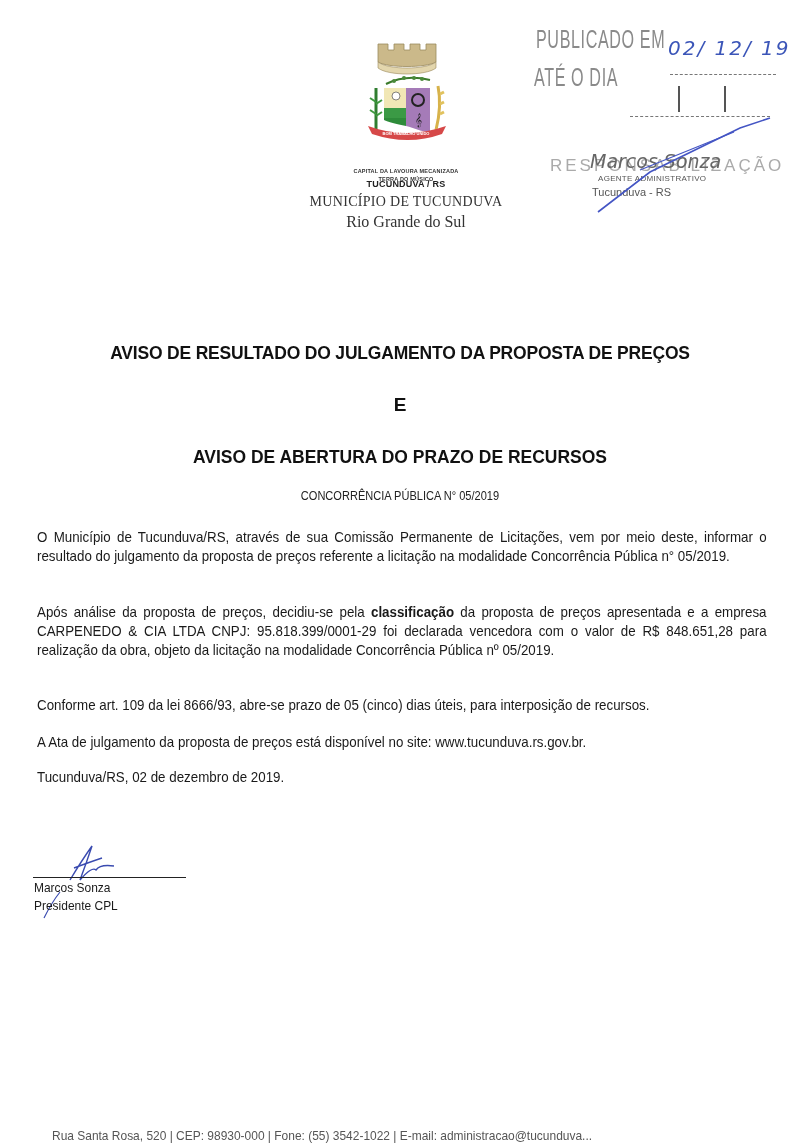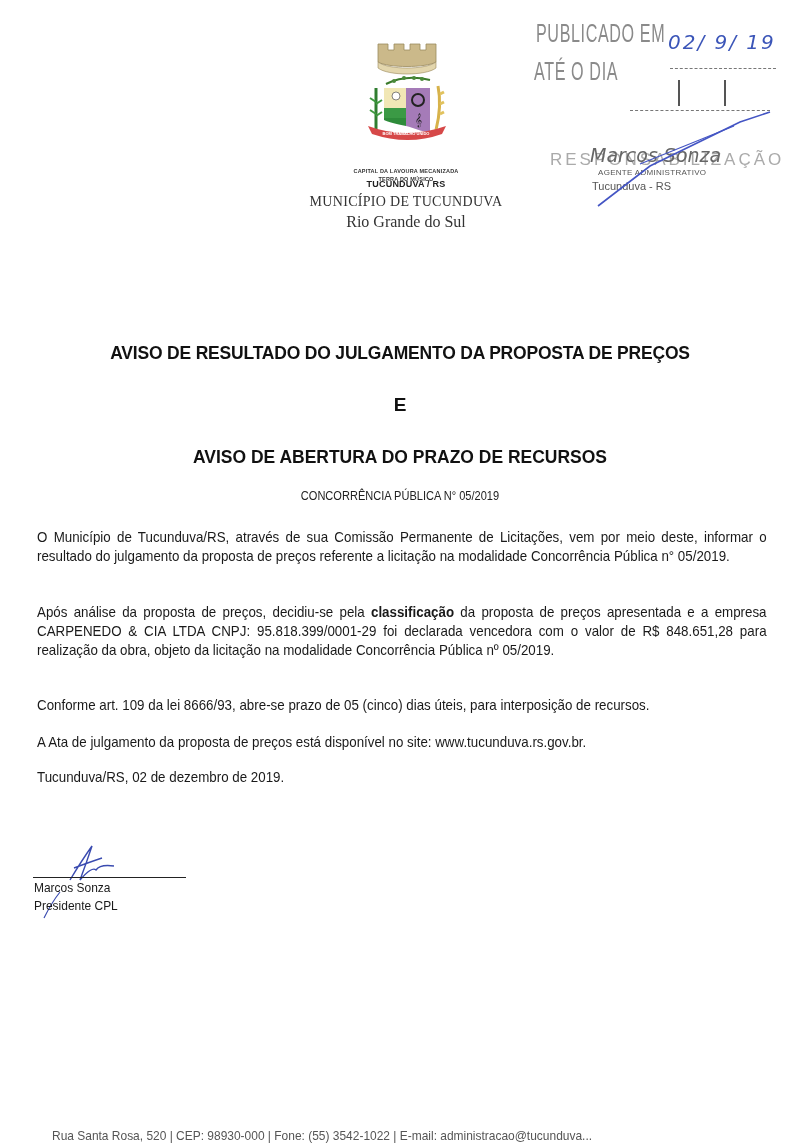--- a/index.html
+++ b/index.html
@@ -11,21 +11,21 @@
       font-family: "Liberation Sans", sans-serif; font-weight: bold; font-size: 9px; color: #222; letter-spacing: 0.2px; margin-top: 23px; }
     .mun-sub1 { position: absolute; left: 300px; top: 168px; width: 212px; text-align: center;
       font-weight: bold; font-size: 5.5px; color: #333; letter-spacing: 0.2px; }
     .mun-sub2 { position: absolute; left: 300px; top: 176px; width: 212px; text-align: center;
       font-weight: bold; font-size: 5.5px; color: #333; letter-spacing: 0.2px; }
     .mun-title { position: absolute; left: 280px; top: 194px; width: 252px; text-align: center;
       font-family: "Liberation Serif", serif; font-size: 14px; color: #333; letter-spacing: 0.3px; }
     .mun-state { position: absolute; left: 300px; top: 213px; width: 212px; text-align: center;
       font-family: "Liberation Serif", serif; font-size: 16px; color: #333; }
 
-    .stamp { position: absolute; left: 530px; top: 16px; width: 270px; height: 200px; text-align: center; }
+    .stamp { position: absolute; left: 530px; top: 22px; width: 270px; height: 200px; text-align: center; }
     .stamp-line { position: absolute; font-family: "Liberation Sans Narrow", "Liberation Sans", sans-serif;
       color: #8a8a8a; font-size: 26px; letter-spacing: 1px; transform: scaleX(0.62); transform-origin: left top; }
     .stamp-l1 { left: 6px; top: 2px; }
     .stamp-l2 { left: 4px; top: 40px; }
     .stamp-date { position: absolute; left: 138px; top: 14px; font-family: "DejaVu Sans", sans-serif;
       font-style: italic; color: #3b55b8; font-size: 20px; letter-spacing: 2px; }
     .stamp-rule { position: absolute; height: 1px; border-top: 1.5px dashed #777; }
     .stamp-slash { position: absolute; width: 2px; height: 26px; background: #555; }
     .stamp-resp { position: absolute; left: 20px; top: 134px; font-size: 17px; color: #aaa; letter-spacing: 3px; }
     .stamp-name { position: absolute; left: 60px; top: 128px; font-family: "DejaVu Sans", sans-serif;
@@ -94,21 +94,21 @@
 </div>
 <div class="mun-name">TUCUNDUVA / RS</div>
 <div class="mun-sub1">CAPITAL DA LAVOURA MECANIZADA</div>
 <div class="mun-sub2">TERRA DO MÚSICO</div>
 <div class="mun-title">MUNICÍPIO DE TUCUNDUVA</div>
 <div class="mun-state">Rio Grande do Sul</div>
 
 <div class="stamp">
   <div class="stamp-line stamp-l1">PUBLICADO EM</div>
   <div class="stamp-line stamp-l2">ATÉ O DIA</div>
-  <div class="stamp-date">02/ 9/ 19</div>
+  <div class="stamp-date">02/ 12/ 19</div>
   <div class="stamp-rule" style="left:140px; top:52px; width:106px;"></div>
   <div class="stamp-slash" style="left:148px; top:64px;"></div>
   <div class="stamp-slash" style="left:194px; top:64px;"></div>
   <div class="stamp-rule" style="left:100px; top:94px; width:140px;"></div>
   <div class="stamp-resp">RESPONSABILIZAÇÃO</div>
   <div class="stamp-name">Marcos Sonza</div>
   <div class="stamp-role">AGENTE ADMINISTRATIVO</div>
   <div class="stamp-city">Tucunduva - RS</div>
   <svg class="stamp-sig" viewBox="0 0 270 200">
     <path d="M68 190 L120 150 L210 106 L240 96" stroke="#4455c4" stroke-width="1.6" fill="none"></path>

